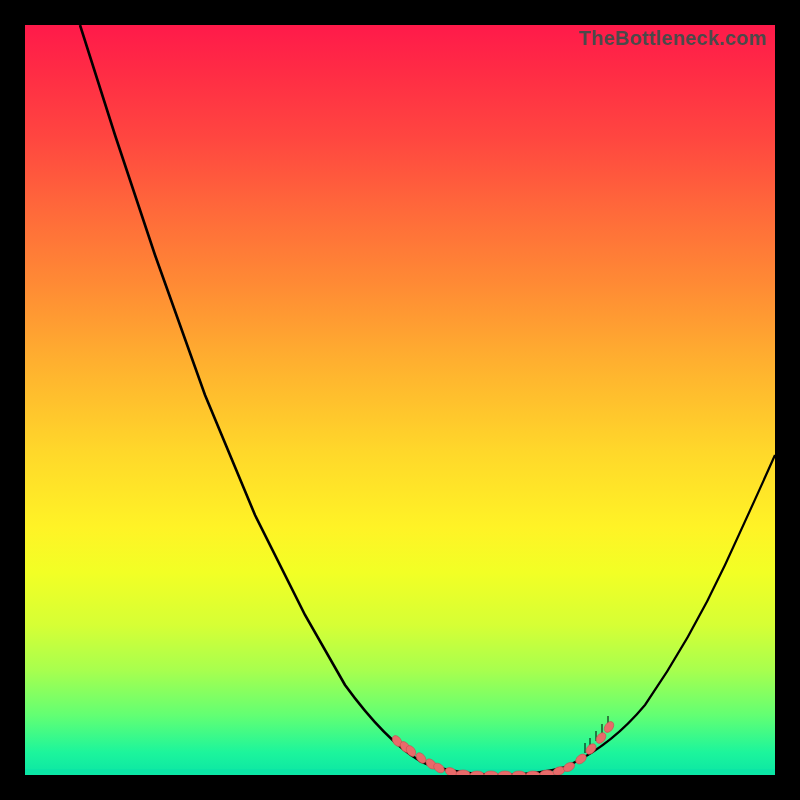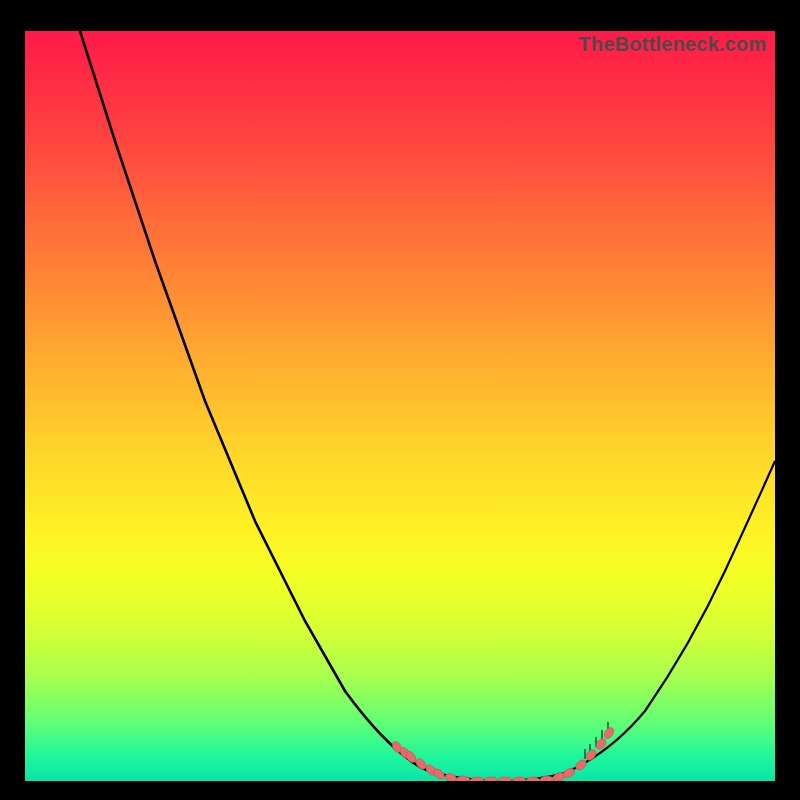--- a/index.html
+++ b/index.html
@@ -8,21 +8,21 @@
     background: #000;
     width: 800px;
     height: 800px;
     overflow: hidden;
     position: relative;
     font-family: Arial, Helvetica, sans-serif;
   }
   .frame {
     position: absolute;
     left: 25px;
-    top: 31px;
+    top: 25px;
     width: 750px;
     height: 750px;
     overflow: hidden;
   }
   .gradient-bg {
     position: absolute;
     inset: 0;
     background: linear-gradient(
       to bottom,
       #ff1a4a 0%,

